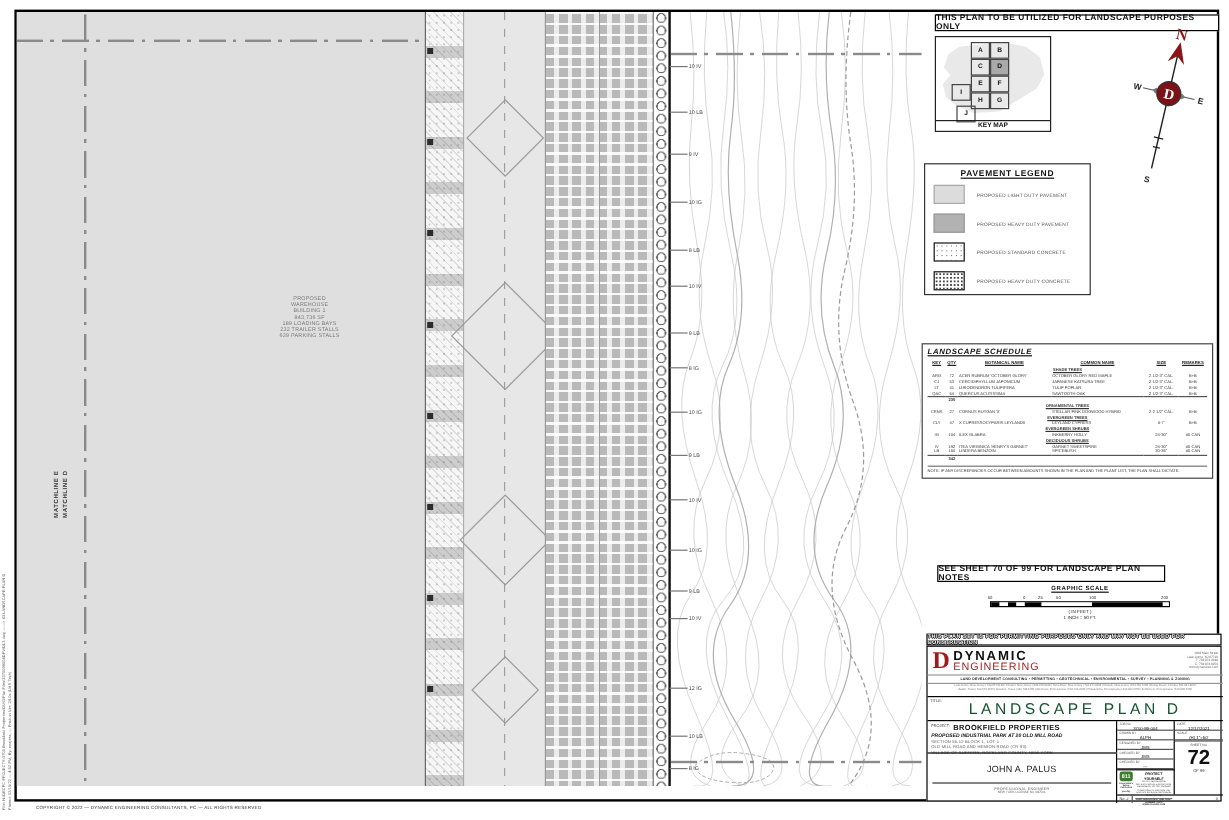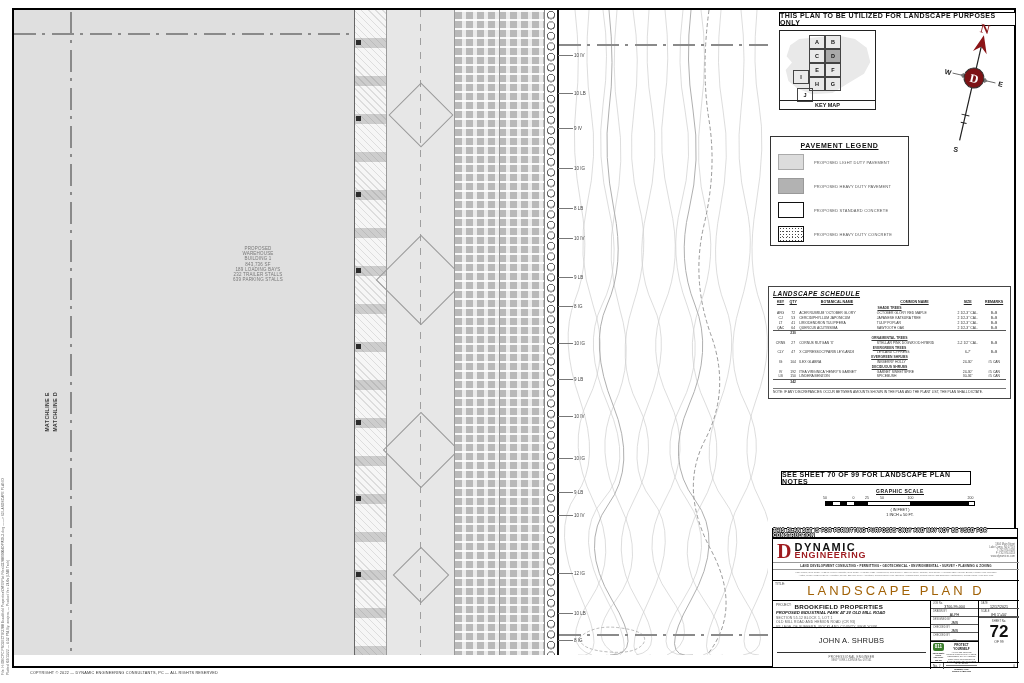--- a/index.html
+++ b/index.html
@@ -109,29 +109,29 @@
   #tb-permit { left:772px; top:528px; width:246px; height:10px; display:flex; align-items:center; justify-content:center;
     border:1px solid #000; font-size:4.6px; font-weight:bold; letter-spacing:.4px; color:#fff;
     text-shadow:-.6px 0 #000, .6px 0 #000, 0 -.6px #000, 0 .6px #000; background:#fff; }
   #titleblock { left:772px; top:538px; width:246px; height:130px; border:1.5px solid #000; background:#fff; }
   .tb-abs { position:absolute; }
 
   #tb-logo { left:0; top:0; width:246px; height:24px; border-bottom:.5px solid #999; display:flex; align-items:center; padding:2px 4px; }
   #tb-logo .bigD { font-family:"Liberation Serif", serif; font-weight:bold; font-size:20px; color:#9e1b1f; line-height:18px; margin-right:3px; }
   #tb-logo .names { line-height:8px; }
   #tb-logo .n1 { font-size:11px; font-weight:bold; letter-spacing:1.5px; color:#111; }
-  #tb-logo .n2 { font-size:9px; font-weight:bold; letter-spacing:.8px; color:#9e1b1f; }
+  #tb-logo .n2 { font-size:9px; font-weight:normal; letter-spacing:.8px; color:#9e1b1f; }
   #tb-addr { margin-left:auto; text-align:right; font-size:2.6px; color:#666; line-height:3px; }
   #tb-services { left:0; top:24px; width:246px; height:7px; border-bottom:.5px solid #999; display:flex; align-items:center; justify-content:center;
     font-size:2.9px; font-weight:bold; letter-spacing:.2px; color:#222; }
   #tb-offices { left:0; top:31px; width:246px; height:11px; border-bottom:1px solid #000; text-align:center;
     font-size:2.3px; color:#777; line-height:3.4px; padding-top:1px; }
   #tb-title-row { left:0; top:42px; width:246px; height:20px; border-bottom:1px solid #000; }
   #tb-title-label { position:absolute; left:2px; top:1px; font-size:3.4px; color:#444; }
-  #tb-title { width:100%; text-align:center; font-size:13px; letter-spacing:3px; line-height:20px; color:#a16207; }
+  #tb-title { width:100%; text-align:center; font-size:13px; letter-spacing:3px; line-height:20px; color:#14532d; }
 
   #tb-project { left:0; top:62px; width:158px; height:26px; border-right:1px solid #000; padding:1.5px 3px; }
   #tb-project .plabel { font-size:3.2px; color:#444; float:left; margin-right:3px; }
   #tb-project .pname { font-size:6.2px; font-weight:bold; letter-spacing:.3px; }
   #tb-project .psub { font-size:4.2px; font-weight:bold; font-style:italic; margin-top:.5px; }
   #tb-project .pline { font-size:3.4px; color:#555; margin-top:.6px; letter-spacing:.2px; }
 
   #tb-fields { left:158px; top:62px; width:48px; height:40px; border-right:1px solid #000; }
   .f { border-bottom:.5px solid #555; height:8px; padding:.5px 2px; }
   .f .fl { display:block; font-size:2.6px; color:#555; }
@@ -584,21 +584,21 @@
           <span class="fv">(H) 1"=50'</span>
         </div>
       </div>
     <div class="tb-abs" id="tb-sheet">
       <span class="sl">SHEET No.</span>
       <span class="sn">72</span>
       <span class="so">OF  99</span>
     </div>
     <div class="tb-abs" id="tb-signers">
         <div class="signer">
-          <div class="sname">JOHN A. SHRUBS</div>
+          <div class="sname">JOHN A. PALUS</div>
           <div class="srule"></div>
           <div class="s1">PROFESSIONAL ENGINEER</div>
           <div class="s2">NEW YORK LICENSE No. 097561</div>
         </div>
       </div>
     <div class="tb-abs" id="tb-call811">
       <div id="call811-logo">
         <div id="call811-badge">811</div>
         <div class="kwb">Know what's below.</div>
         <div class="kwb">Call before you dig.</div>

